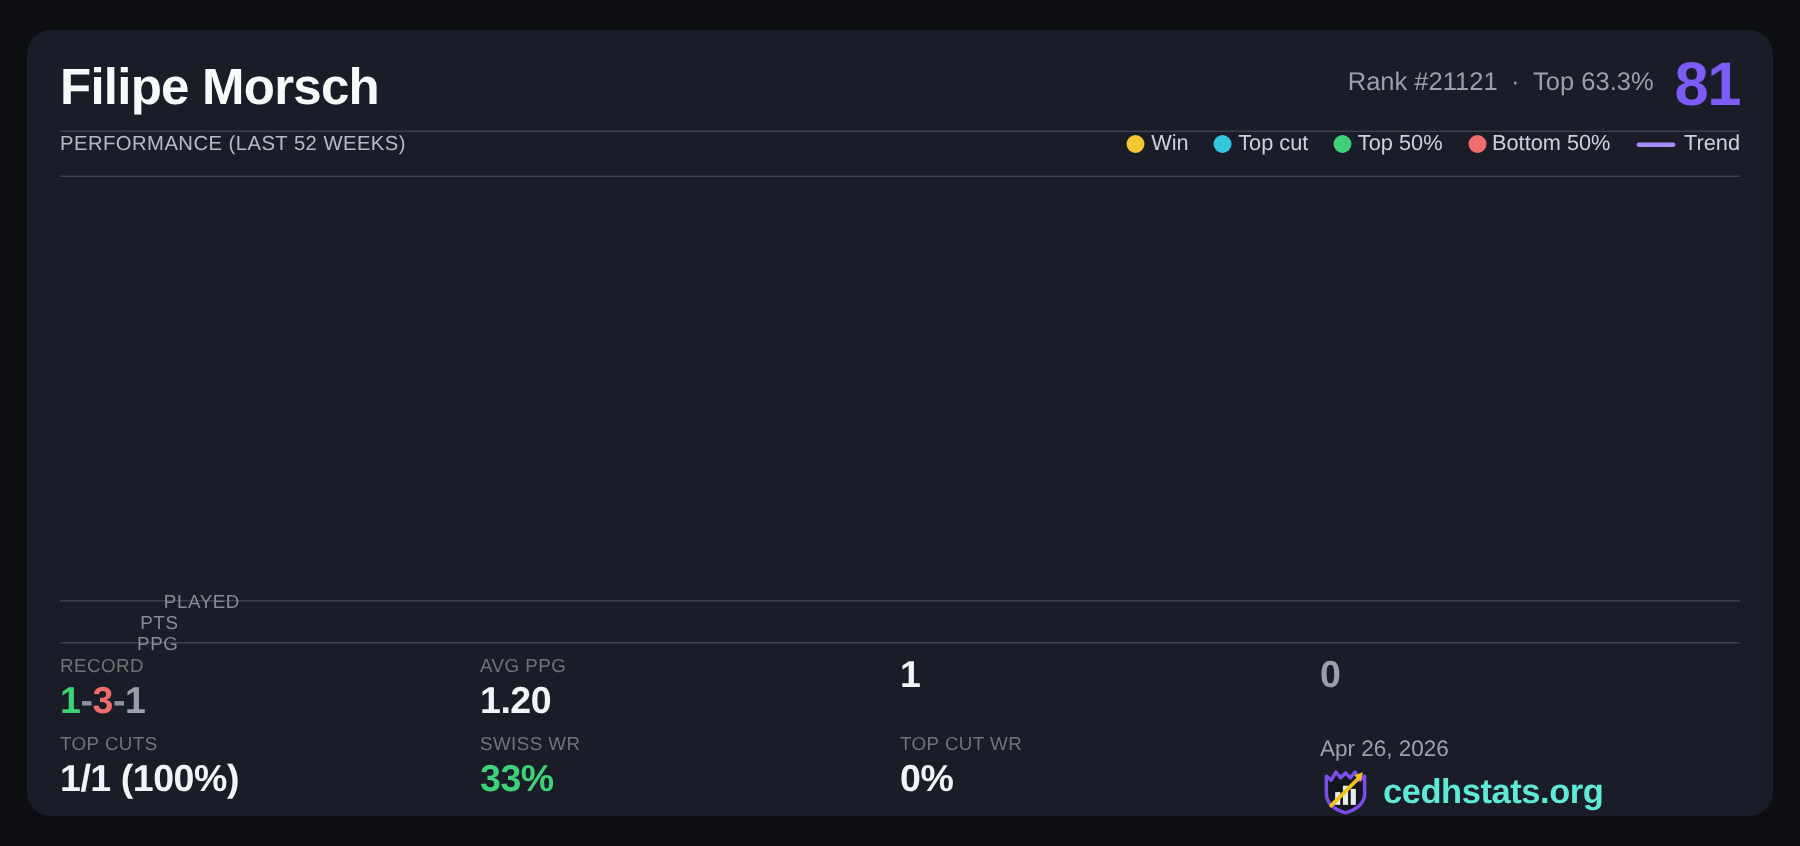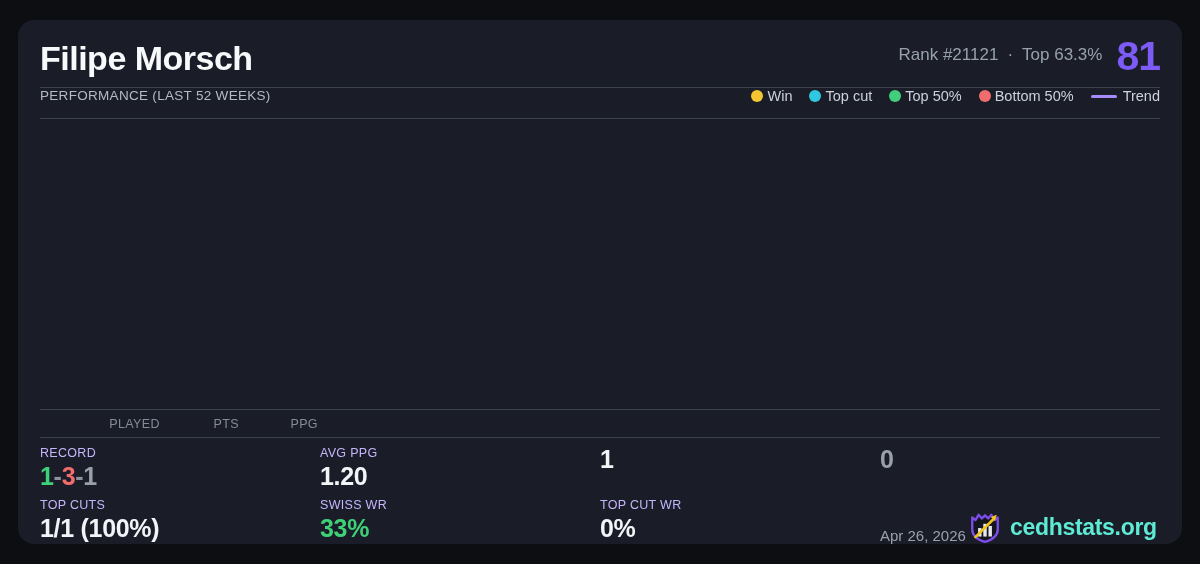--- a/index.html
+++ b/index.html
@@ -87,62 +87,62 @@
   }
   
   .chart-area { height:290px; width:100%; }
   
   .table-head {
     display:flex;
     align-items:center;
     justify-content:space-between;
     height:27px;
   }
-  .table-cols { display:flex; }
+  .table-cols { display:flex;flex-direction:column; }
   .table-col {
     font-size:12.5px;
     color:#848b9a;
     letter-spacing:0.4px;
     text-align:right;
   }
   .col-played { width:120px; }
   .col-pts { width:79px; }
   .col-ppg { width:79px; }
   
   .stats-grid {
     display:grid;
     grid-template-columns:280px 280px 280px 1fr;
     grid-template-rows:52px 1fr;
     padding-top:8px;
     flex:1;
   }
   .stat-label {
     font-size:12.5px;
-    color:#c4b5fd;
+    color:#737373;
     letter-spacing:0.3px;
     margin-bottom:3px;
   }
   .stat-value {
     font-size:25px;
     font-weight:700;
     color:#f2f4f7;
     letter-spacing:-0.3px;
     line-height:1.1;
   }
   .val-green { color:#3ed178; }
   .val-red   { color:#f16c6c; }
   .val-gray  { color:#99a0ac; }
   .sep-gray  { color:#8b919e; }
   
   .footer-meta {
     grid-column:4;
     grid-row:2;
     display:flex;
-    flex-direction:row;
-    align-items:flex-end;
+    flex-direction:column;
+    align-items:flex-start;
     justify-content:flex-start;
     gap:2px;
   }
   .report-date { font-size:15px; color:#99a1af; margin-top:2px; }
   .brand-row { display:flex; align-items:center; gap:8px; }
   .brand-text {
     font-size:23px;
     font-weight:700;
     color:#5eead4;
     letter-spacing:-0.3px;

